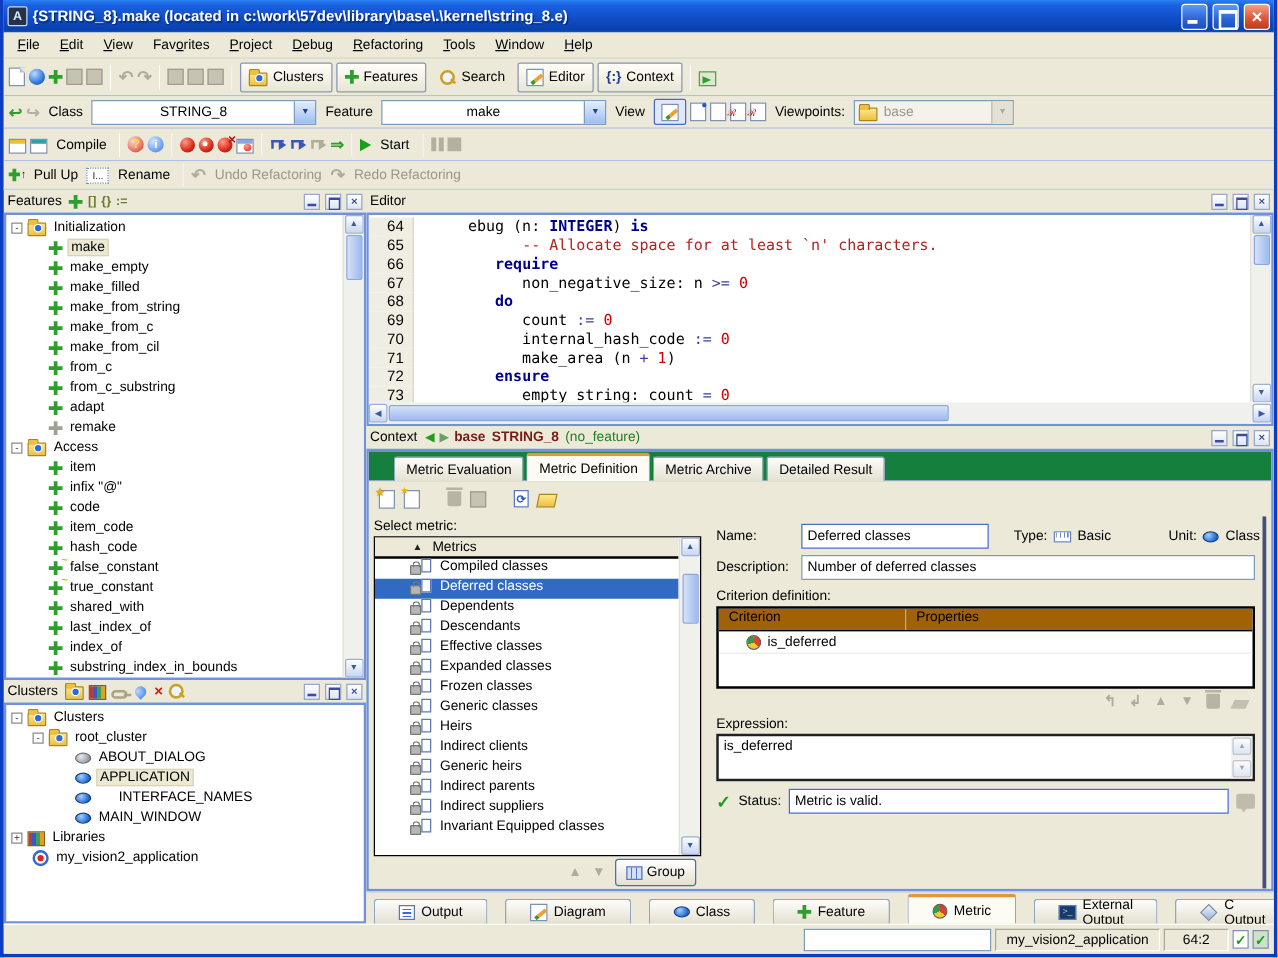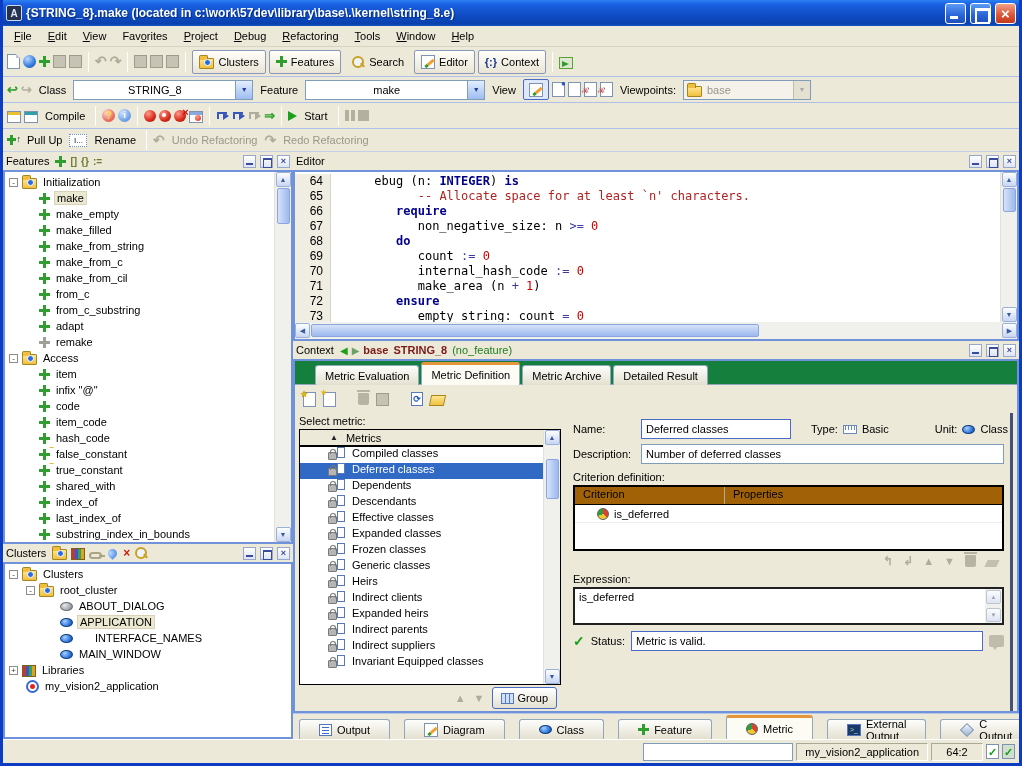--- a/index.html
+++ b/index.html
@@ -486,25 +486,25 @@
                   <span class="badge" style="right: -4px; top: -5px; color: rgb(216, 168, 0); font-weight: bold;">~</span>
                 </span>
                 <span class="tlabel">true_constant</span>
               </div>
               <div class="trow" style="padding-left: 32px;">
                 <span class="ic ic-plus"></span>
                 <span class="tlabel">shared_with</span>
               </div>
               <div class="trow" style="padding-left: 32px;">
                 <span class="ic ic-plus"></span>
+                <span class="tlabel">last_index_of</span>
+              </div>
+              <div class="trow" style="padding-left: 32px;">
+                <span class="ic ic-plus"></span>
                 <span class="tlabel">index_of</span>
-              </div>
-              <div class="trow" style="padding-left: 32px;">
-                <span class="ic ic-plus"></span>
-                <span class="tlabel">last_index_of</span>
               </div>
               <div class="trow" style="padding-left: 32px;">
                 <span class="ic ic-plus"></span>
                 <span class="tlabel">substring_index_in_bounds</span>
               </div>
             </div>
           <div class="sbv">
             <div class="sbtn">▲</div>
             <div class="sthumbv" style="height:36px"></div>
             <div class="pspacer"></div>
@@ -762,21 +762,21 @@
                           <span class="lock"></span>
                           <span class="pg"></span>
                         </span>
                         <span class="mlabel">Indirect clients</span>
                       </div>
                       <div class="mitem">
                         <span class="ic ic-lockpage">
                           <span class="lock"></span>
                           <span class="pg"></span>
                         </span>
-                        <span class="mlabel">Expanded heirs</span>
+                        <span class="mlabel">Generic heirs</span>
                       </div>
                       <div class="mitem">
                         <span class="ic ic-lockpage">
                           <span class="lock"></span>
                           <span class="pg"></span>
                         </span>
                         <span class="mlabel">Indirect parents</span>
                       </div>
                       <div class="mitem">
                         <span class="ic ic-lockpage">

